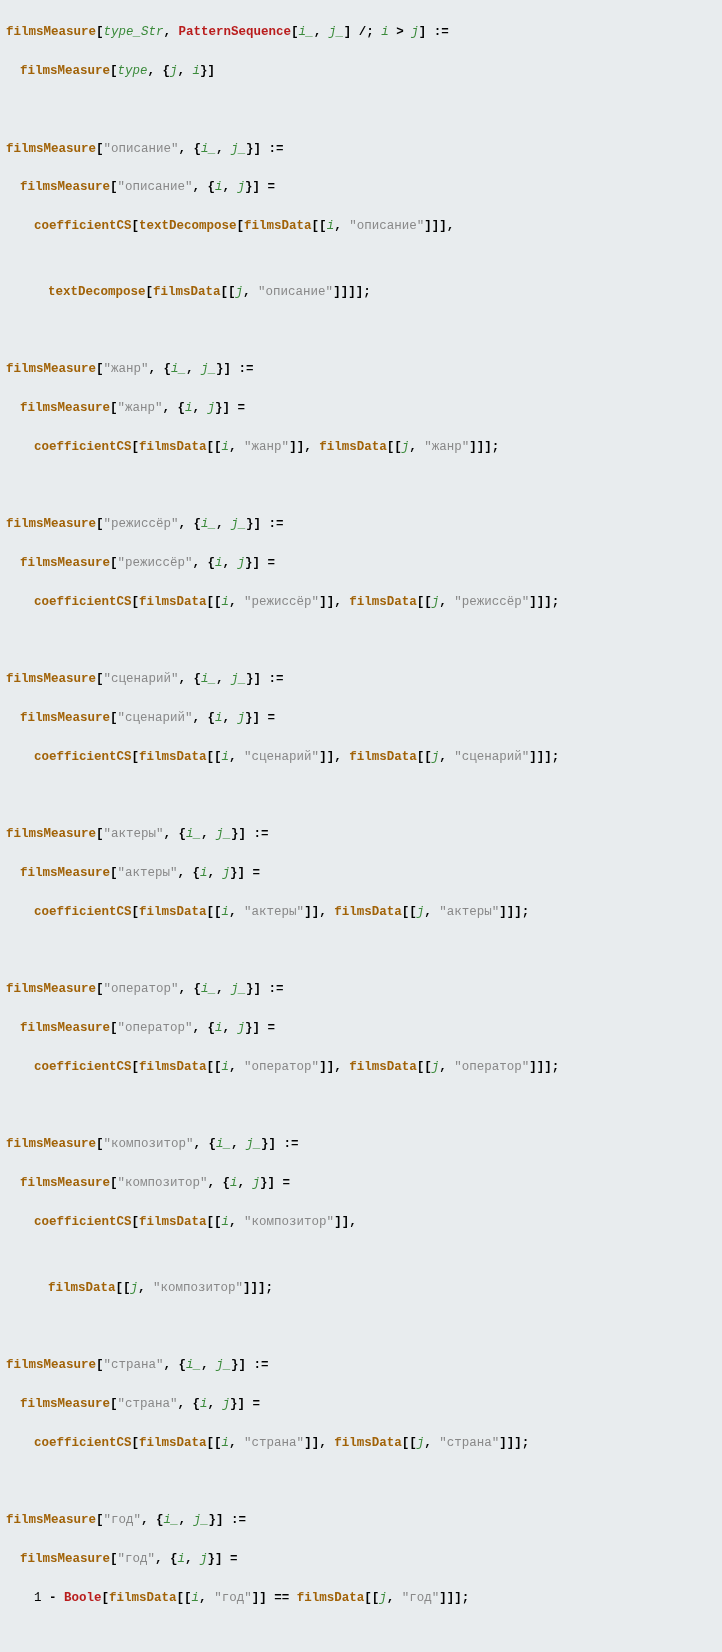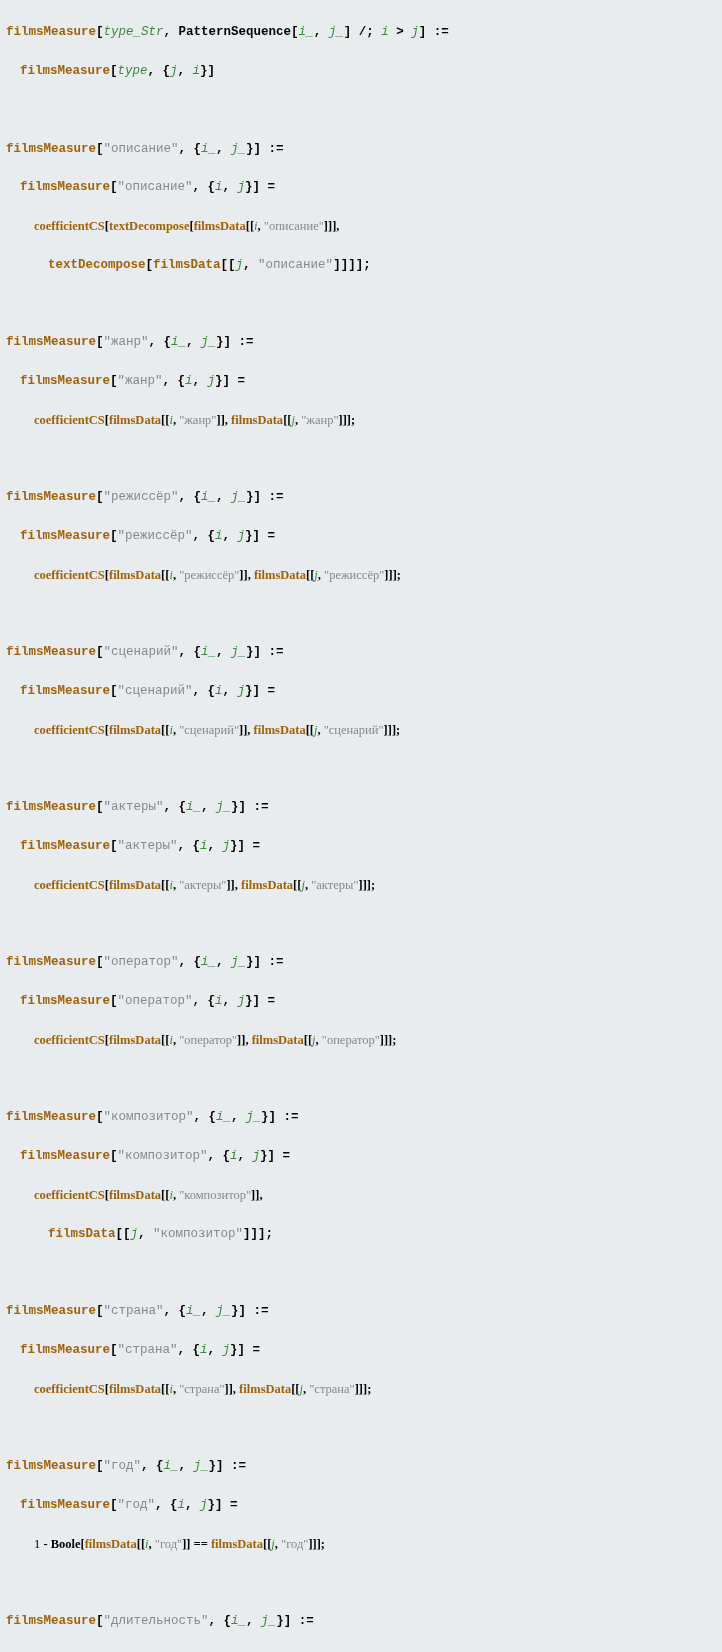--- a/index.html
+++ b/index.html
@@ -14,25 +14,25 @@
   .code {
     padding: 4px 6px 4px 6px;
     white-space: pre;
     overflow: hidden;
   }
   .fn { color: #a16207; font-weight: bold; }
   .pat { color: #3a8a3a; font-style: italic; }
   .str { color: #888888; }
   .num { color: #000000; }
   .punct { color: #000; font-weight: bold; }
-  .kw { color: #000000; font-weight: bold; text-align: center; }
+  .kw { color: #b91c1c; font-weight: bold; text-align: center; }
   .blk { display: block; }
   .ind1 { padding-left: 14px; display: block; }
-  .ind2 { padding-left: 28px; display: block; font-family: Liberation Serif, serif; }
-  .ind3 { padding-left: 42px; display: block; }
+  .ind2 { padding-left: 28px; display: block; }
+  .ind3 { padding-left: 42px; display: block; margin-top: 27px; }
 </style>
 </head>
 <body>
 
 <div class="code">
 <span class="blk"><span class="fn">filmsMeasure</span><span class="punct">[</span><span class="pat">type_Str</span><span class="punct">, </span><span class="kw">PatternSequence</span><span class="punct">[</span><span class="pat">i_</span><span class="punct">, </span><span class="pat">j_</span><span class="punct">] /; </span><span class="pat">i</span><span class="punct"> &gt; </span><span class="pat">j</span><span class="punct">] :=</span></span>
 <span class="ind1"><span class="fn">filmsMeasure</span><span class="punct">[</span><span class="pat">type</span><span class="punct">, {</span><span class="pat">j</span><span class="punct">, </span><span class="pat">i</span><span class="punct">}]</span></span>
 <span class="blk">&nbsp;</span>
 <span class="blk"><span class="fn">filmsMeasure</span><span class="punct">[</span><span class="str">"описание"</span><span class="punct">, {</span><span class="pat">i_</span><span class="punct">, </span><span class="pat">j_</span><span class="punct">}] :=</span></span>
 <span class="ind1"><span class="fn">filmsMeasure</span><span class="punct">[</span><span class="str">"описание"</span><span class="punct">, {</span><span class="pat">i</span><span class="punct">, </span><span class="pat">j</span><span class="punct">}] =</span></span>

